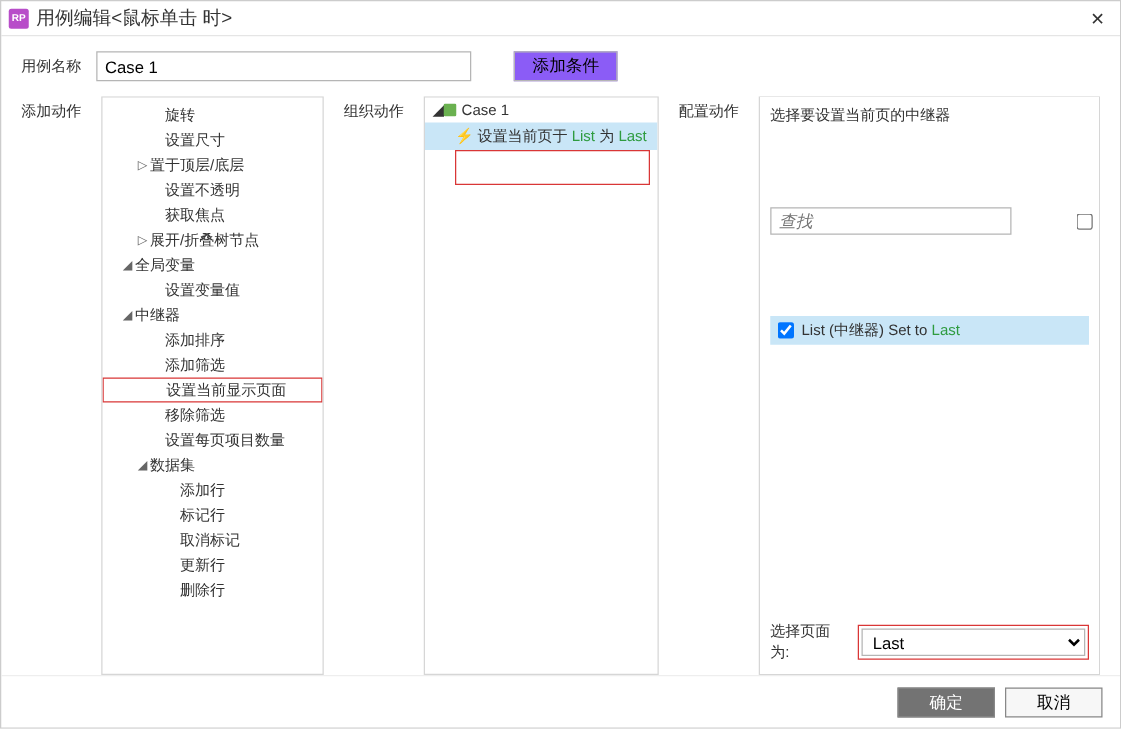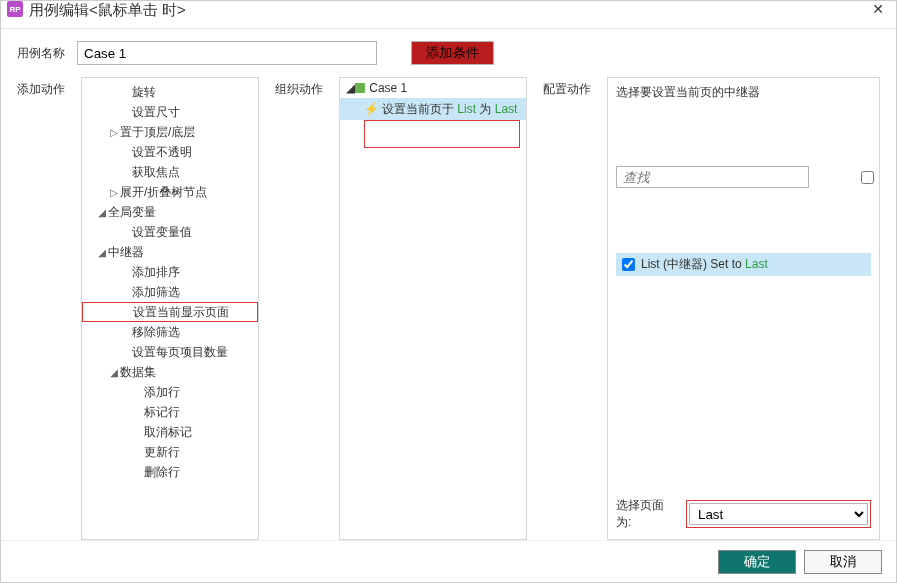--- a/index.html
+++ b/index.html
@@ -1,25 +1,25 @@
 <!DOCTYPE html>
 <html><head>
 <meta charset="utf-8">
 <style>
 * { box-sizing: border-box; margin: 0; padding: 0; }
 body { font-family: "Microsoft YaHei", Arial, sans-serif; font-size: 12px; color: #333; background: #f0f0f0; }
 .window { width: 897px; height: 583px; background: #fff; border: 1px solid #ccc; display: flex; flex-direction: column; }
-.titlebar { height: 28px; display: flex; align-items: flex-start; padding: 0 6px; border-bottom: 1px solid #e5e5e5; }
+.titlebar { height: 28px; display: flex; align-items: center; padding: 0 6px; border-bottom: 1px solid #e5e5e5; }
 .titlebar .app-icon { width: 16px; height: 16px; background: #b84dc9; border-radius: 2px; margin-right: 6px; display: flex; align-items: center; justify-content: center; color: #fff; font-size: 8px; font-weight: bold; }
 .titlebar .title { flex: 1; font-size: 15px; }
 .titlebar .close { width: 24px; text-align: center; cursor: pointer; font-size: 14px; }
 .namerow { display: flex; align-items: center; padding: 12px 16px; gap: 10px; }
 .namerow label { min-width: 50px; }
 .namerow input { width: 300px; height: 24px; border: 1px solid #b5b5b5; padding: 0 6px; }
-.addcond-btn { height: 24px; padding: 0 14px; border: 1px solid #b5b5b5; background: #b91c1c; margin-left: 24px; cursor: pointer; }
+.addcond-btn { height: 24px; padding: 0 14px; border: 1px solid #b5b5b5; background: #8b5cf6; margin-left: 24px; cursor: pointer; }
 .columns { display: flex; flex: 1; padding: 0 12px 0 4px; overflow: hidden; }
 .col { display: flex; flex-direction: row; }
 .col1 { width: 258px; }
 .col2 { width: 268px; }
 .col3 { flex: 1; }
 .colhead { padding: 4px 12px 6px; font-size: 12px; }
 .colbody { flex: 1; border: 1px solid #d6d6d6; margin: 0 4px; overflow: auto; background: #fff; }
 .tree { padding: 4px 0; }
 .tree-item { display: flex; align-items: center; height: 20px; padding-right: 6px; cursor: pointer; white-space: nowrap; }
 .tree-item .indent { display: inline-block; }
@@ -38,21 +38,21 @@
 .cfg-hide input { width: 13px; height: 13px; }
 .cfg-list { padding: 4px 8px; }
 .cfg-item { display: flex; align-items: center; background: #c9e6f7; padding: 3px 6px; gap: 6px; }
 .cfg-item input { width: 13px; height: 13px; }
 .bottom-cfg { padding: 8px; display: flex; align-items: center; gap: 8px; }
 .bottom-cfg .sel-label { width: 62px; }
 .bottom-cfg .sel-box { flex: 1; border: 1px solid #d93636; padding: 2px; display: flex; }
 .bottom-cfg select { flex: 1; height: 22px; border: 1px solid #b5b5b5; background: #fff; padding: 0 4px; }
 .footer { height: 42px; display: flex; justify-content: flex-end; align-items: center; padding: 0 14px; gap: 8px; border-top: 1px solid #eee; }
 .footer button { height: 24px; width: 78px; border: 1px solid #888; cursor: pointer; }
-.btn-ok { background: #0f766e; color: #fff; border-color: #3a8cc4; }
+.btn-ok { background: #737373; color: #fff; border-color: #3a8cc4; }
 .btn-cancel { background: #f7f7f7; }
 .col3-inner { display: flex; flex-direction: column; height: 100%; }
 .cfg-list-wrap { flex: 1; }
 </style>
 </head>
 <body>
 
 <div class="window">
   <div class="titlebar">
     <div class="app-icon">RP</div>

